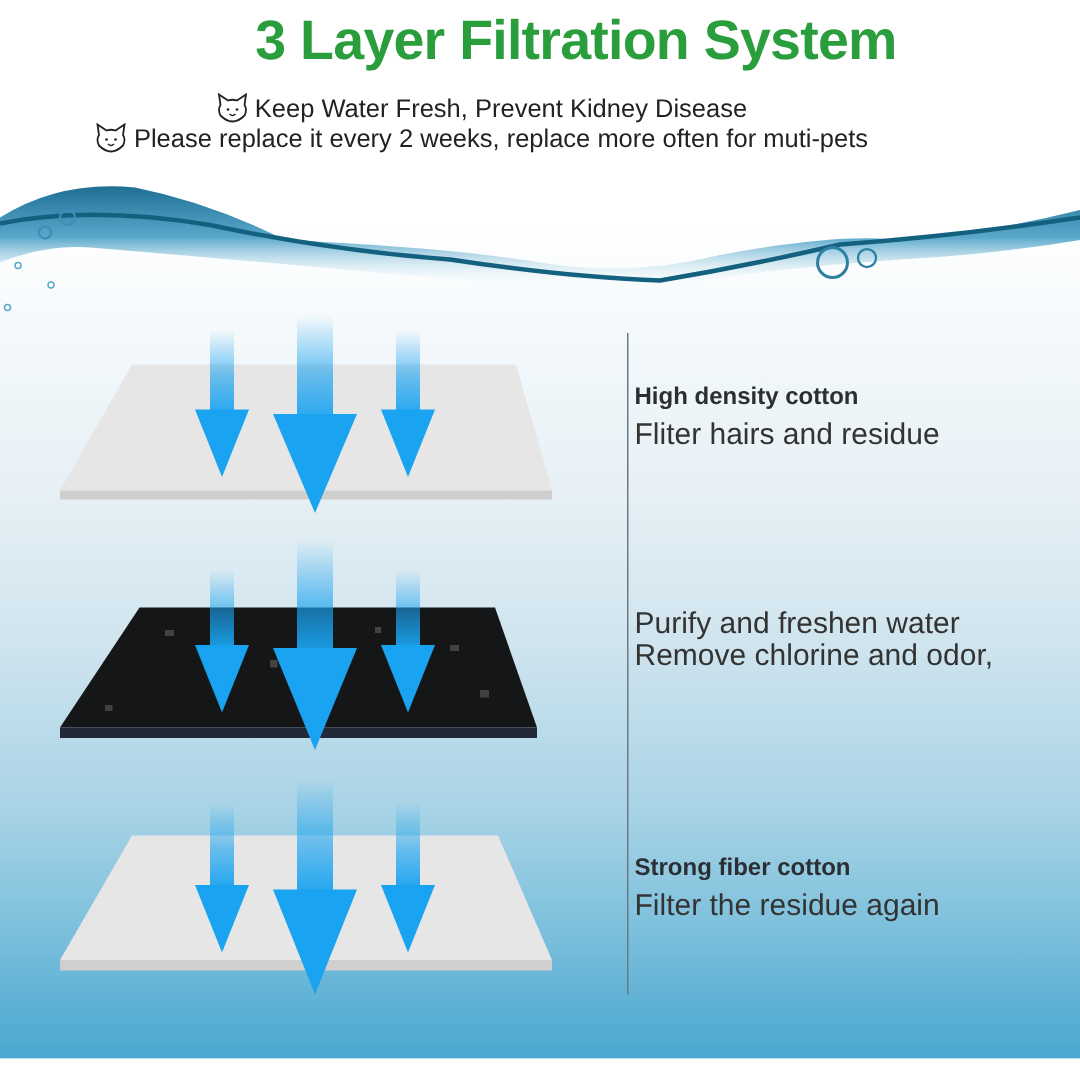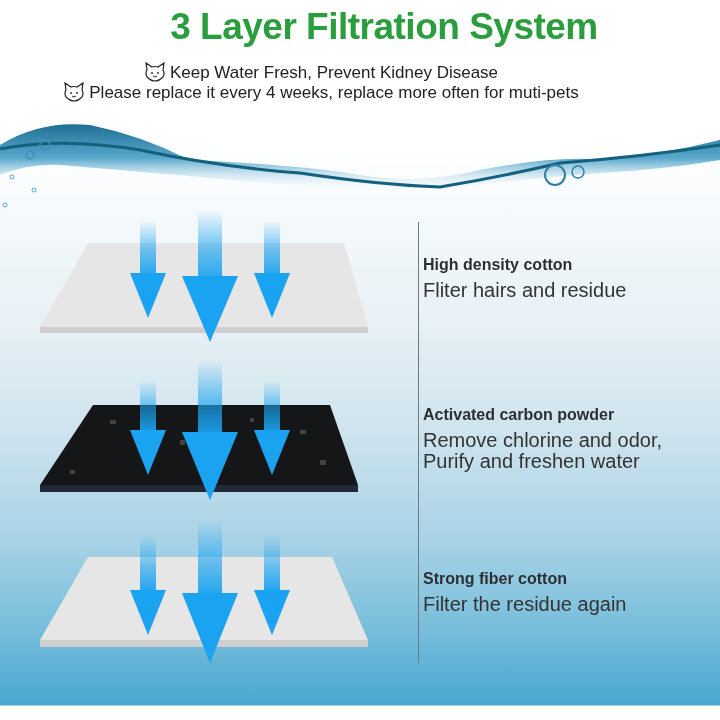--- a/index.html
+++ b/index.html
@@ -33,21 +33,21 @@
         <circle cx="14" cy="11" r="0.9" fill="#222"></circle>
         <path d="M9 14 Q11 16 13 14" fill="none" stroke="#222" stroke-width="1"></path>
       </svg><span>Keep Water Fresh, Prevent Kidney Disease</span>
   </div>
   <div class="sub sub2">
     <svg class="cat" viewBox="0 0 22 20">
         <path d="M3 8 L2 1 L8 5 Q11 4 14 5 L20 1 L19 8 Q21 11 19 15 Q15 19 11 19 Q7 19 3 15 Q1 11 3 8Z" fill="none" stroke="#222" stroke-width="1.2"></path>
         <circle cx="8" cy="11" r="0.9" fill="#222"></circle>
         <circle cx="14" cy="11" r="0.9" fill="#222"></circle>
         <path d="M9 14 Q11 16 13 14" fill="none" stroke="#222" stroke-width="1"></path>
-      </svg><span>Please replace it every 4 weeks, replace more often for muti-pets</span>
+      </svg><span>Please replace it every 2 weeks, replace more often for muti-pets</span>
   </div>
 
   <svg class="wave" viewBox="0 0 720 100" preserveAspectRatio="none">
     <defs>
       <linearGradient id="wv" x1="0" y1="0" x2="0" y2="1">
         <stop offset="0" stop-color="#1f6f95"></stop>
         <stop offset="0.5" stop-color="#5aa9cc"></stop>
         <stop offset="1" stop-color="#ffffff" stop-opacity="0"></stop>
       </linearGradient>
     </defs>
@@ -98,23 +98,22 @@
         <rect x="250" y="58" width="4" height="4"></rect>
     </g>
     <rect x="140" y="20" width="16" height="55" fill="url(#ar)"></rect>
       <polygon points="130,70 166,70 148,115" fill="#1aa3f0"></polygon>
     <rect x="198" y="0" width="24" height="80" fill="url(#ar)"></rect>
       <polygon points="182,72 238,72 210,140" fill="#1aa3f0"></polygon>
     <rect x="264" y="20" width="16" height="55" fill="url(#ar)"></rect>
       <polygon points="254,70 290,70 272,115" fill="#1aa3f0"></polygon>
   </svg>
   <div class="info" style="top:406px">
-    <div class="h">Activated carbon powder</div>
+    <div class="d">Purify and freshen water</div>
     <div class="d">Remove chlorine and odor,</div>
-    <div class="d">Purify and freshen water</div>
   </div>
 
   <svg class="layer" style="top:515px;height:160px" viewBox="0 0 410 160">
     <polygon points="88,42 332,42 368,125 40,125" fill="#e6e6e6"></polygon>
     <rect x="40" y="125" width="328" height="7" fill="#cfcfcf"></rect>
     <rect x="140" y="20" width="16" height="60" fill="url(#ar)"></rect>
       <polygon points="130,75 166,75 148,120" fill="#1aa3f0"></polygon>
     <rect x="198" y="5" width="24" height="80" fill="url(#ar)"></rect>
       <polygon points="182,78 238,78 210,148" fill="#1aa3f0"></polygon>
     <rect x="264" y="20" width="16" height="60" fill="url(#ar)"></rect>

